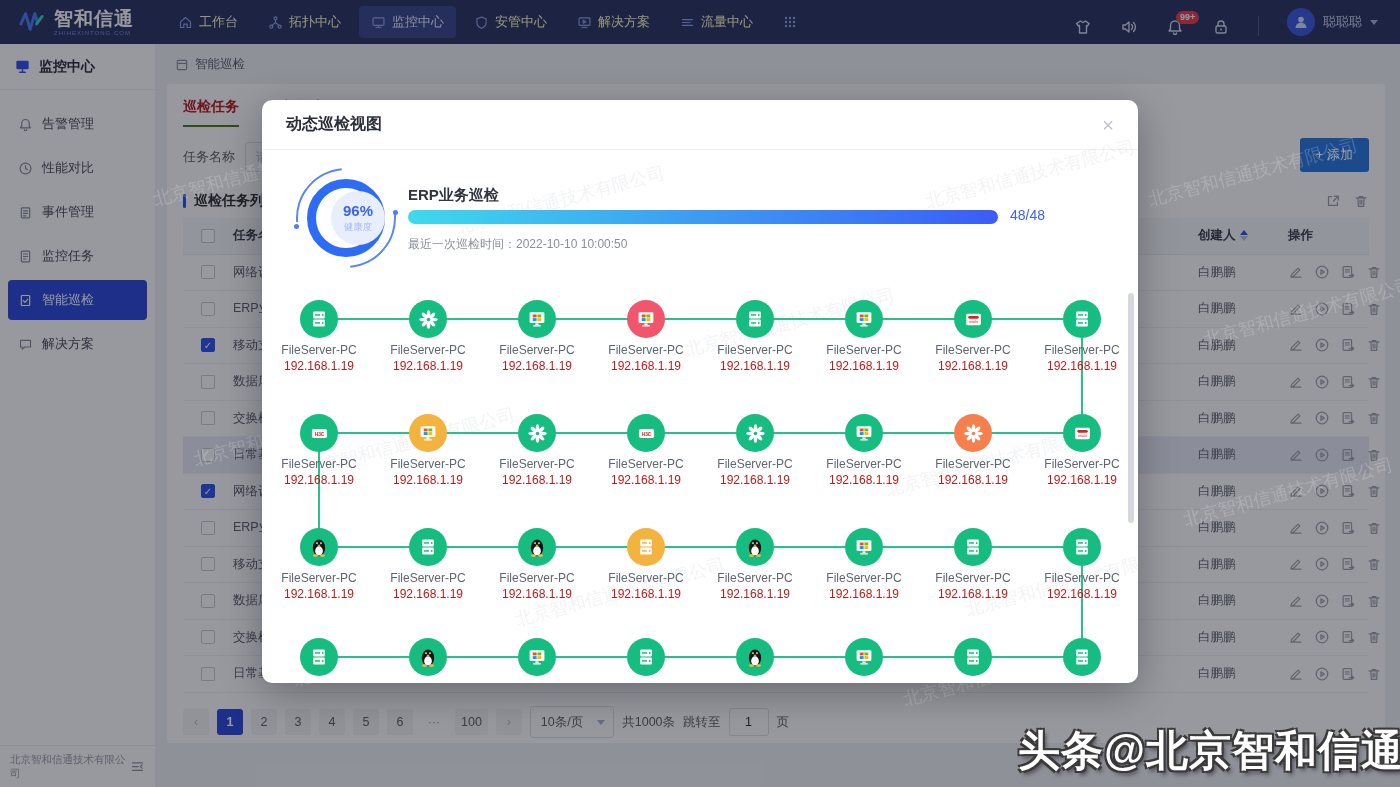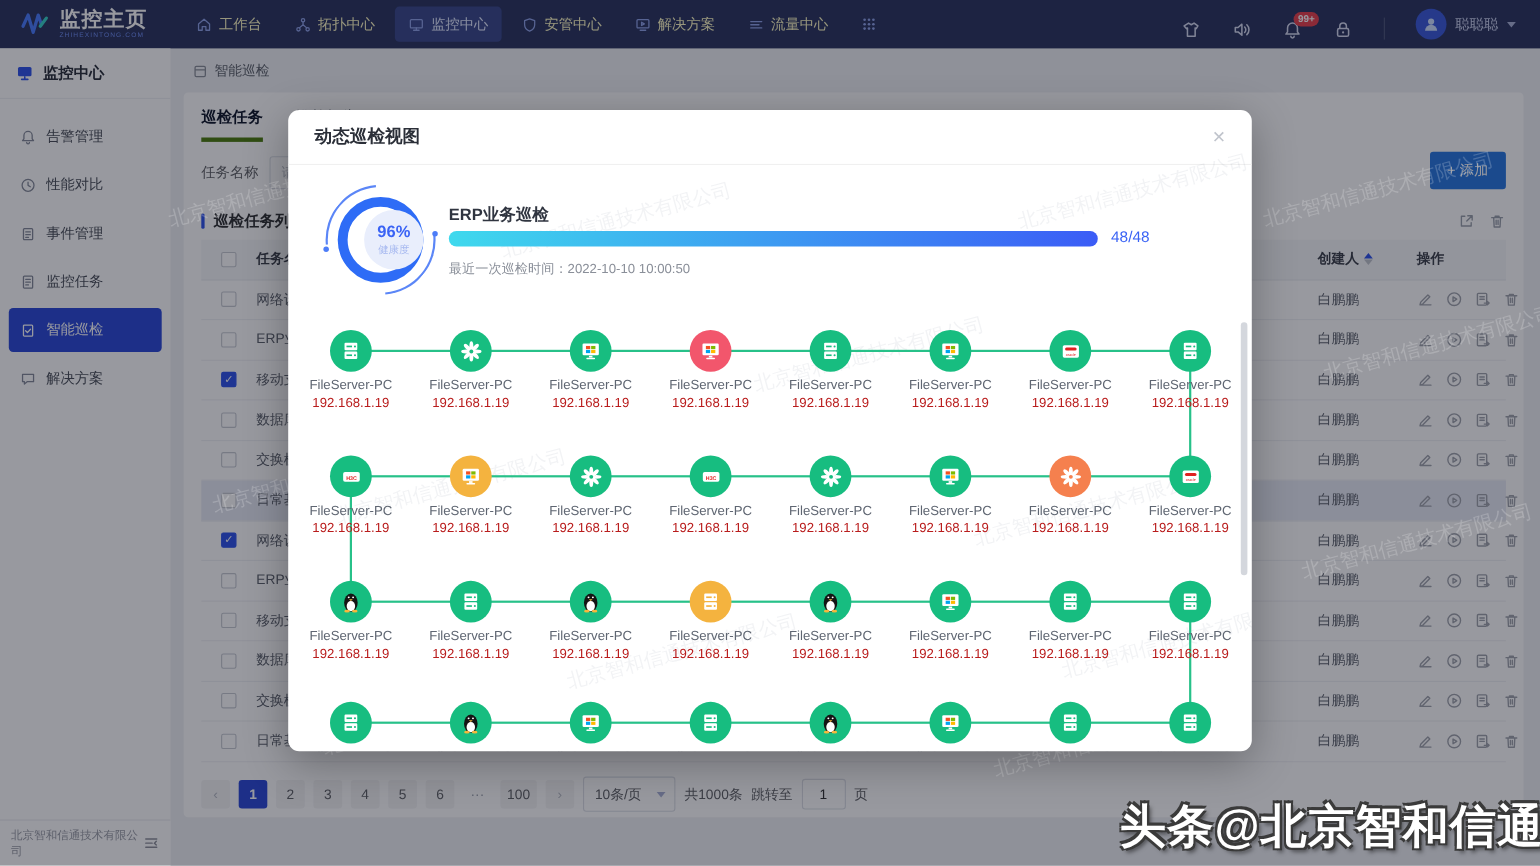--- a/index.html
+++ b/index.html
@@ -38,21 +38,21 @@
   .sb-footer{position:absolute;bottom:0;left:0;width:155px;height:42px;border-top:1px solid #ececf0;display:flex;align-items:center;justify-content:space-between;padding:0 10px;background:#fff}
   .sb-footer-txt{font-size:10.5px;color:#9a9da6}
   .sb-footer .nicon{color:#8d909a;cursor:pointer}
 
   
   .breadcrumb{position:absolute;left:175px;top:56px;display:flex;align-items:center;gap:6px;font-size:12.5px;color:#5d626b;z-index:1}
   .breadcrumb .nicon{color:#8a8f99}
   .card{position:absolute;left:167px;top:84px;width:1218px;height:659px;background:#fff;border-radius:4px;z-index:1}
   .tabs{position:absolute;left:16px;top:14px;display:flex;gap:30px}
   .tab{font-size:14px;color:#5f646e;padding-bottom:9px;cursor:pointer;white-space:nowrap}
-  .tab.active{color:#0f172a;font-weight:bold;border-bottom:4px solid #4d7c0f}
+  .tab.active{color:#b91c1c;font-weight:bold;border-bottom:2px solid #4d7c0f}
   .filter-row{position:absolute;left:16px;top:58px;display:flex;align-items:center;gap:10px}
   .filter-label{font-size:13px;color:#606266;white-space:nowrap}
   .filter-input{width:170px;height:30px;border:1px solid #dcdfe6;border-radius:3px;padding:0 10px;font-size:12.5px;color:#333;outline:none}
   .filter-input::placeholder{color:#b8bcc4}
   .add-btn{position:absolute;right:16px;top:54px;background:#2878e0;color:#fff;font-size:13px;border:none;border-radius:3px;padding:8px 16px;cursor:pointer;white-space:nowrap}
   .list-title-row{position:absolute;left:16px;top:108px;right:16px;display:flex;align-items:center}
   .blue-bar{width:3px;height:14px;background:#2f54eb;border-radius:2px;margin-right:8px}
   .list-title{font-size:14px;font-weight:bold;color:#303133}
   .list-tools{margin-left:auto;display:flex;gap:12px;color:#9aa0ab}
   .list-tools .nicon{cursor:pointer}
@@ -123,21 +123,21 @@
 
 <div class="navbar">
   <div class="logo">
     <span class="ni">
       <svg width="28" height="24" viewBox="0 0 30 26">
           <path d="M3 15 8 4l5 17L18 4l3 9" stroke="#4a7dff" stroke-width="3.2" fill="none" stroke-linecap="round" stroke-linejoin="round"></path>
           <path d="M20 15l6-8" stroke="#38d3c9" stroke-width="3.2" fill="none" stroke-linecap="round"></path>
         </svg>
     </span>
     <span>
-      <div class="logo-txt">监控主页</div>
+      <div class="logo-txt">智和信通</div>
       <div class="logo-sub">ZHIHEXINTONG.COM</div>
     </span>
   </div>
   <div class="nav-menu">
       <div class="nav-item">
      <span class="ni nicon">
           <svg width="15" height="15" viewBox="0 0 18 18" fill="none" stroke="currentColor" stroke-width="1.4" stroke-linecap="round" stroke-linejoin="round">
             <path d="M3 8.2 9 3l6 5.2V15h-4v-4H7v4H3Z"></path>
           </svg>
         </span>

